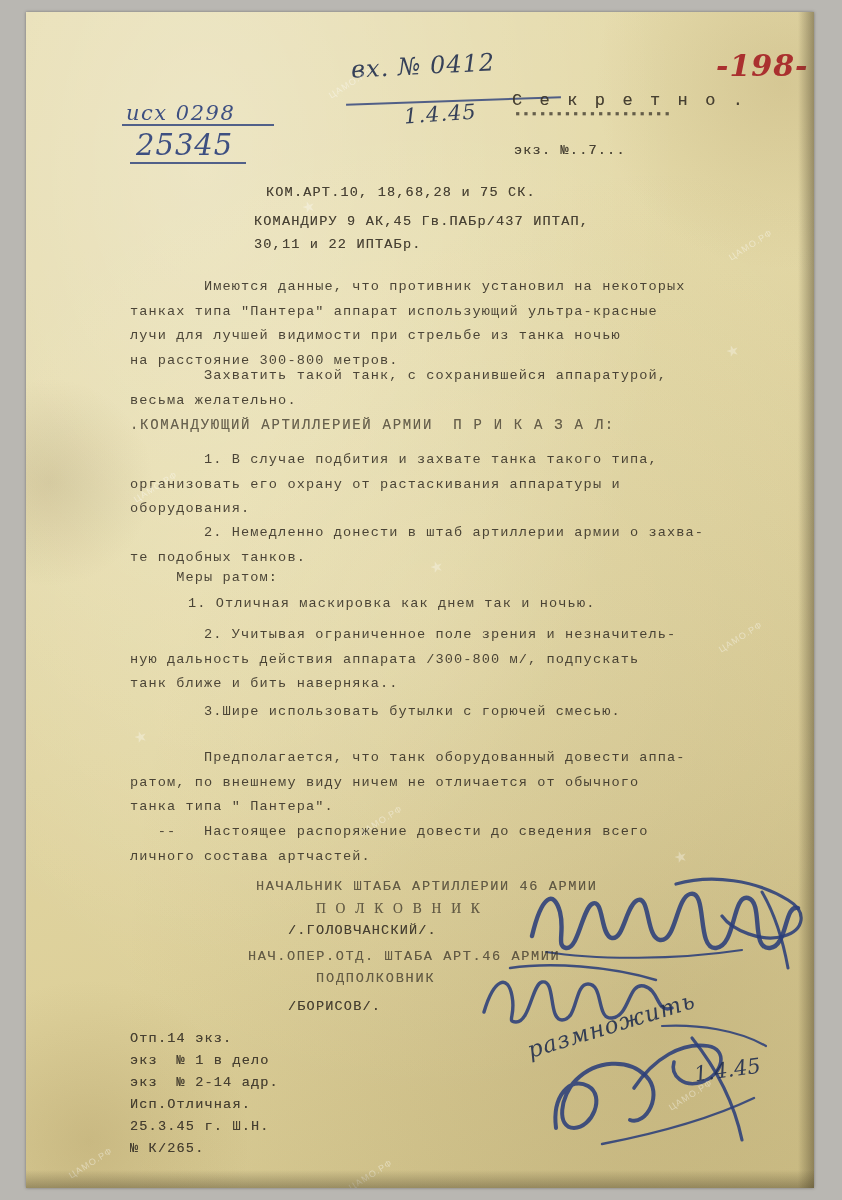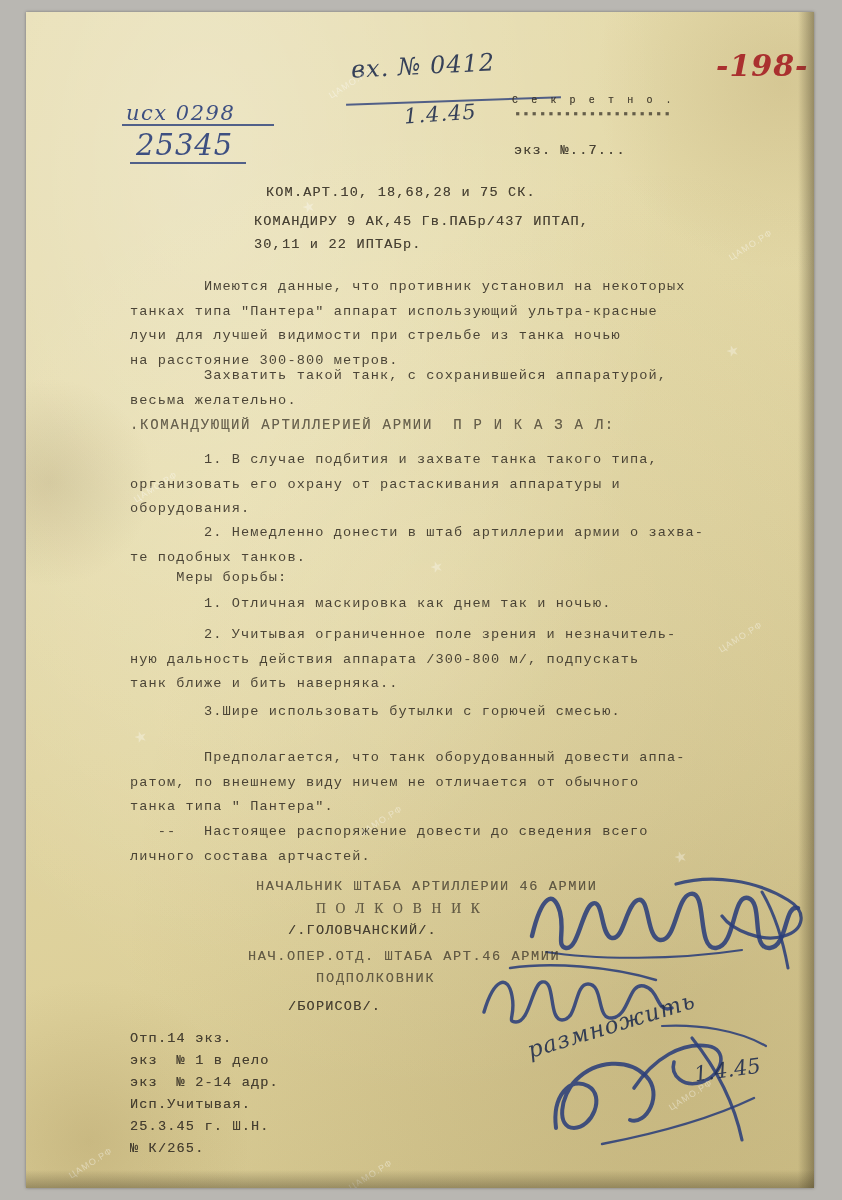--- a/index.html
+++ b/index.html
@@ -165,21 +165,21 @@
     <div class="ul" style="left:96px; top:112px; width:152px;"></div>
 
     <div class="hw" style="left:110px; top:116px; font-size:29px; letter-spacing:1px;">25345</div>
     <div class="ul" style="left:104px; top:150px; width:116px;"></div>
 
     <div class="hw dark" style="left:325px; top:40px; font-size:24px; letter-spacing:1px; transform:rotate(-3deg);">вх. № 0412</div>
     <div class="ul" style="left:320px; top:88px; width:215px; transform:rotate(-2deg);"></div>
 
     <div class="hw dark" style="left:378px; top:90px; font-size:21px; letter-spacing:1px; transform:rotate(-4deg);">1.4.45</div>
 
-    <div class="tw spaced" style="left:486px; top:78px; font-size:10px;">С е к р е т н о .</div>
+    <div class="tw spaced" style="left:486px; top:78px; font-size:17px;">С е к р е т н о .</div>
     <div class="dots" style="left:488px; top:95px;">▪▪▪▪▪▪▪▪▪▪▪▪▪▪▪▪▪▪▪</div>
 
     <div class="tw" style="left:488px; top:128px;">экз. №..7...</div>
 
     <div class="tw" style="left:240px; top:170px;">КОМ.АРТ.10, 18,68,28 и 75 СК.</div>
     <div class="tw" style="left:228px; top:199px;">КОМАНДИРУ 9 АК,45 Гв.ПАБр/437 ИПТАП,</div>
     <div class="tw" style="left:228px; top:222px;">30,11 и 22 ИПТАБр.</div>
 
     <div class="block" style="left:104px; top:263px; width:640px;">        Имеются данные, что противник установил на некоторых
 танках типа "Пантера" аппарат использующий ультра-красные
@@ -191,23 +191,23 @@
 
     <div class="tw spaced faint" style="left:104px; top:403px; font-size:14px; letter-spacing:1.7px;">.КОМАНДУЮЩИЙ АРТИЛЛЕРИЕЙ АРМИИ  П Р И К А З А Л:</div>
 
     <div class="block" style="left:104px; top:436px; width:640px;">        1. В случае подбития и захвате танка такого типа,
 организовать его охрану от растаскивания аппаратуры и
 оборудования.</div>
 
     <div class="block" style="left:104px; top:509px; width:640px;">        2. Немедленно донести в штаб артиллерии армии о захва-
 те подобных танков.</div>
 
-    <div class="block" style="left:104px; top:554px;">     Меры борьбы:</div>
-
-    <div class="block" style="left:104px; top:580px;">        1. Отличная маскировка как днем так и ночью.</div>
+    <div class="block" style="left:104px; top:554px;">     Меры ратом:</div>
+
+    <div class="block" style="left:88px; top:580px;">        1. Отличная маскировка как днем так и ночью.</div>
 
     <div class="block" style="left:104px; top:611px; width:640px;">        2. Учитывая ограниченное поле зрения и незначитель-
 ную дальность действия аппарата /300-800 м/, подпускать
 танк ближе и бить наверняка..</div>
 
     <div class="block" style="left:104px; top:688px;">        3.Шире использовать бутылки с горючей смесью.</div>
 
     <div class="block" style="left:104px; top:734px; width:640px;">        Предполагается, что танк оборудованный довести аппа-
 ратом, по внешнему виду ничем не отличается от обычного
 танка типа " Пантера".</div>
@@ -249,21 +249,21 @@
       <path d="M150 14 C174 44, 192 78, 200 116" stroke-width="3.2"></path>
       <path d="M60 120 C112 110, 166 96, 212 74" stroke-width="2.4" opacity="0.65"></path>
       <path d="M120 2 C156 0, 196 6, 224 22" stroke-width="2.2" opacity="0.6"></path>
     </svg>
 
     <div class="hw dark" style="left:668px; top:1046px; font-size:21px; transform:rotate(-8deg);">1.4.45</div>
 
     <div class="tw" style="left:104px; top:1016px;">Отп.14 экз.</div>
     <div class="tw" style="left:104px; top:1038px;">экз  № 1 в дело</div>
     <div class="tw" style="left:104px; top:1060px;">экз  № 2-14 адр.</div>
-    <div class="tw" style="left:104px; top:1082px;">Исп.Учитывая.</div>
+    <div class="tw" style="left:104px; top:1082px;">Исп.Отличная.</div>
     <div class="tw" style="left:104px; top:1104px;">25.3.45 г. Ш.Н.</div>
     <div class="tw" style="left:104px; top:1126px;">№ К/265.</div>
 
     <div class="wm" style="left:300px; top:66px;">ЦАМО.РФ</div>
     <div class="wm" style="left:700px; top:228px;">ЦАМО.РФ</div>
     <div class="wm" style="left:105px; top:470px;">ЦАМО.РФ</div>
     <div class="wm" style="left:690px; top:620px;">ЦАМО.РФ</div>
     <div class="wm" style="left:330px; top:804px;">ЦАМО.РФ</div>
     <div class="wm" style="left:640px; top:1078px;">ЦАМО.РФ</div>
     <div class="wm" style="left:40px; top:1146px;">ЦАМО.РФ</div>

